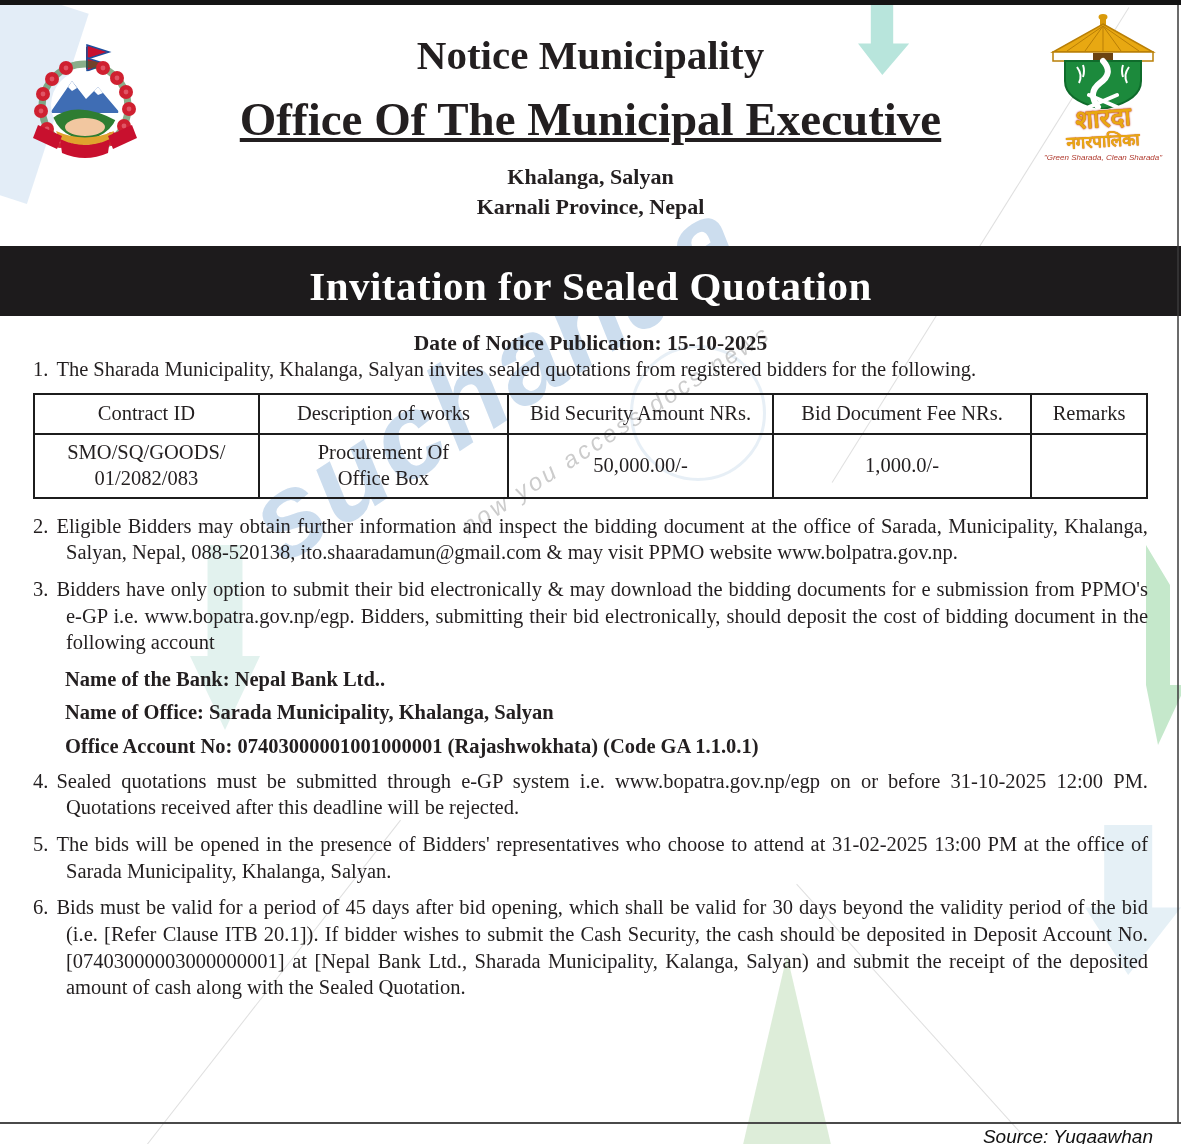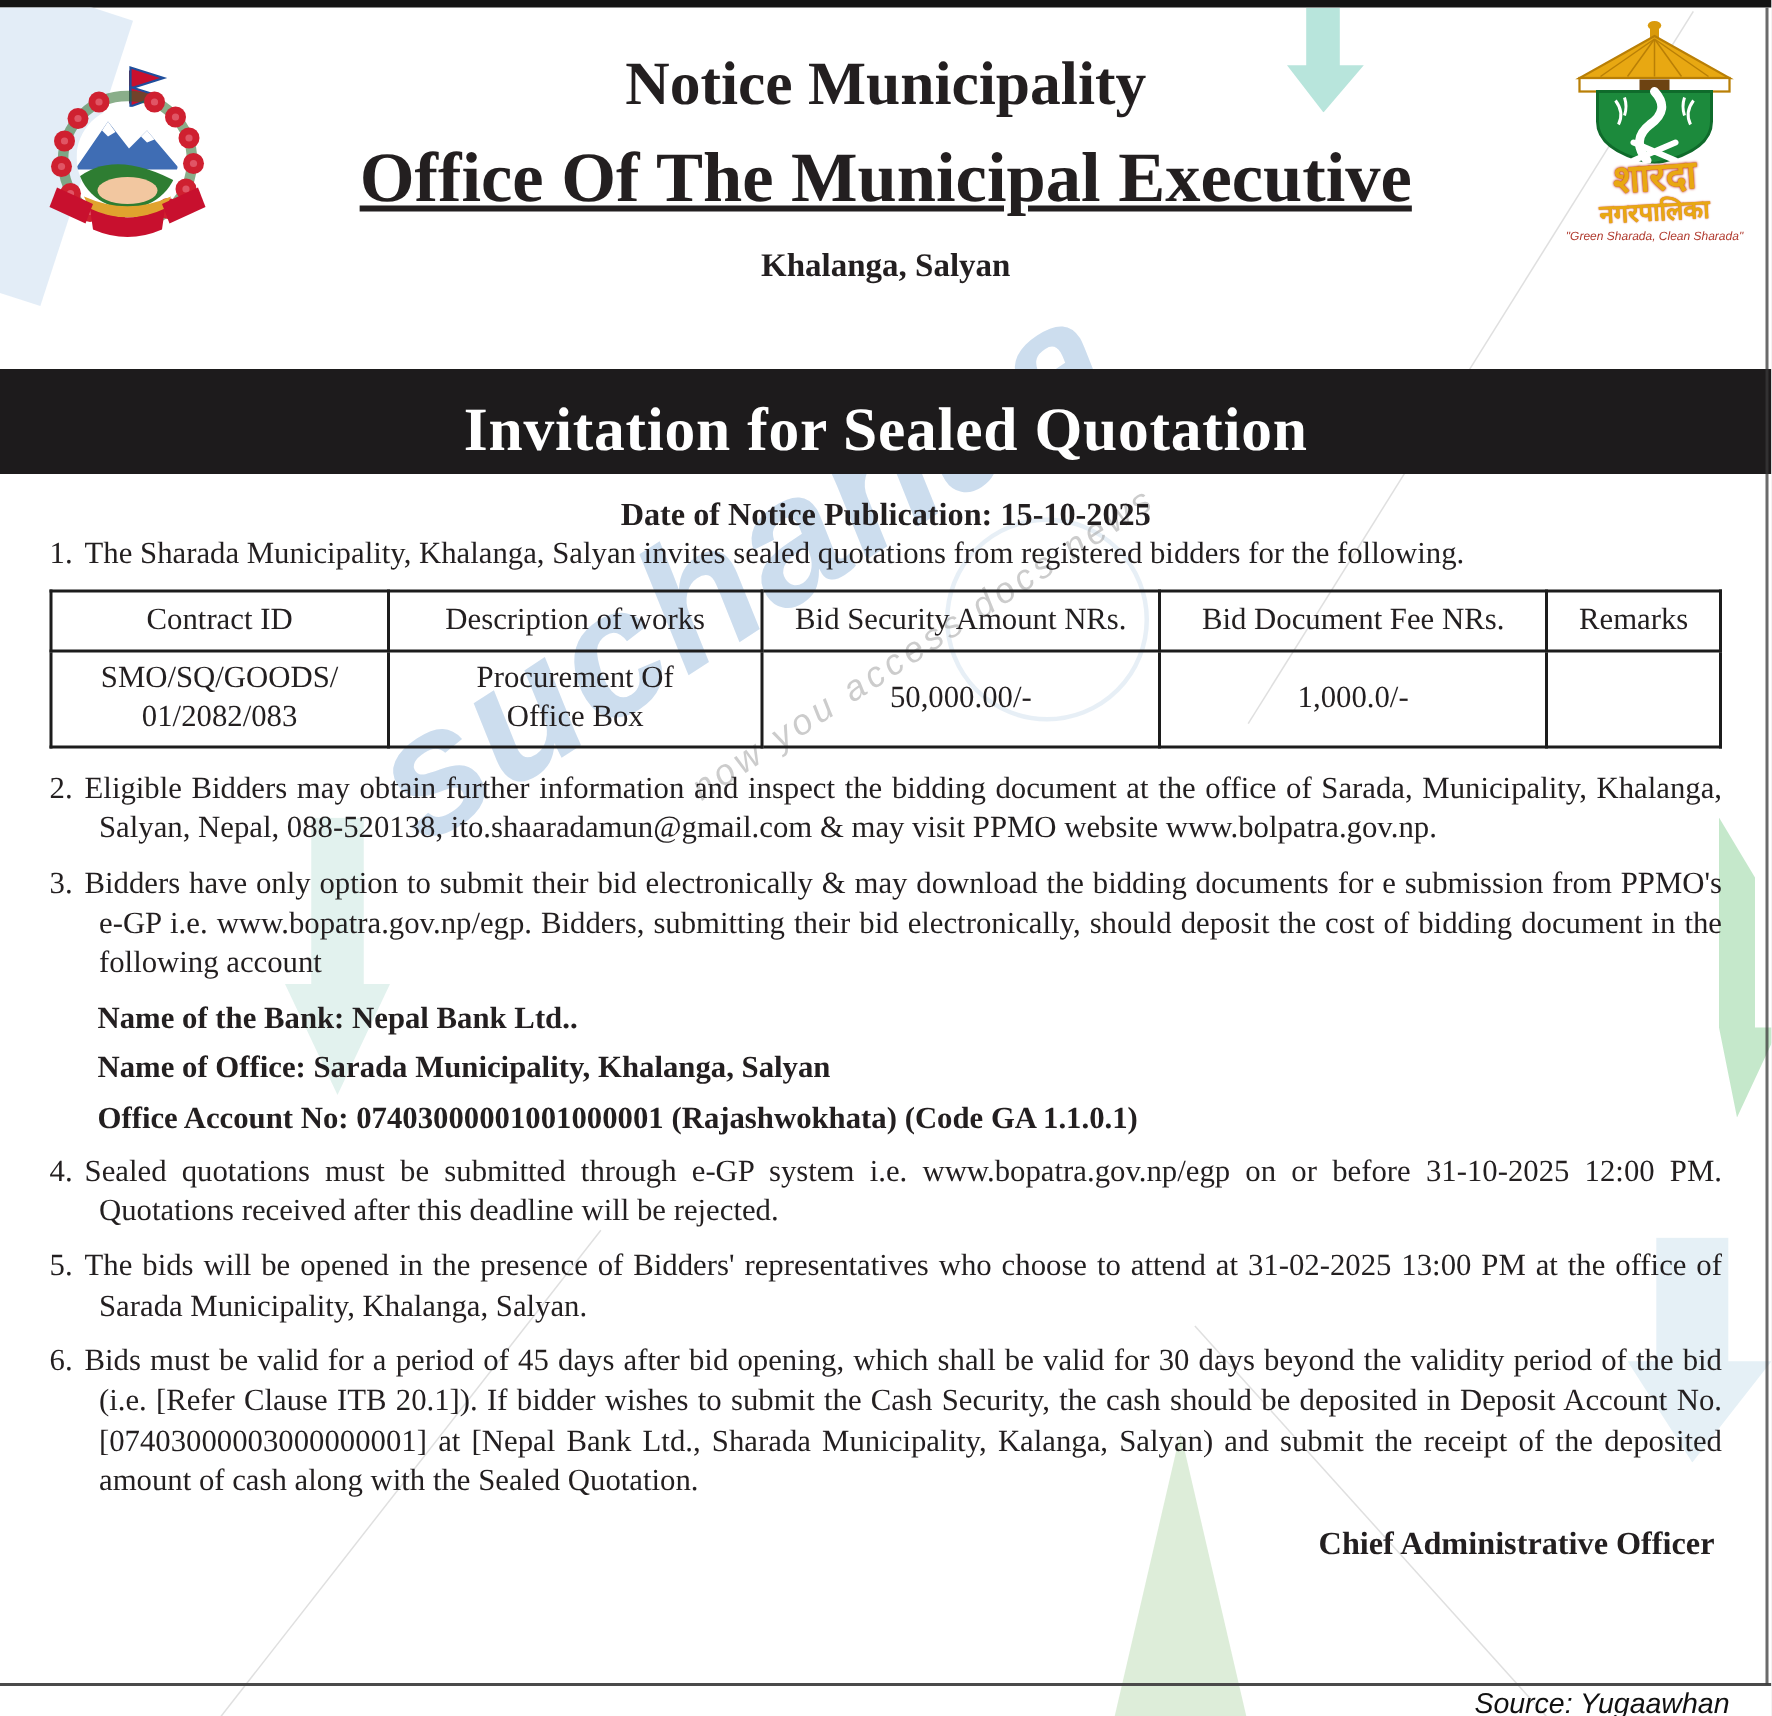--- a/index.html
+++ b/index.html
@@ -176,20 +176,21 @@
     </svg>
     <div class="dev-line1">शारदा</div>
     <div class="dev-line2">नगरपालिका</div>
     <div class="motto">"Green Sharada, Clean Sharada"</div>
   </div>
 
   <div class="header">
     <div class="h-muni">Notice Municipality</div>
     <div class="h-office">Office Of The Municipal Executive</div>
     <div class="h-addr1">Khalanga, Salyan</div>
+    <div class="h-addr2">Karnali Province, Nepal</div>
   </div>
 
   <div class="banner">
     <span class="banner-text">Invitation for Sealed Quotation</span>
   </div>
 
   <div class="content">
     <div class="date-line">Date of Notice Publication: 15-10-2025</div>
 
     <p class="para"><span class="pnum">1.</span><span>The Sharada Municipality, Khalanga, Salyan invites sealed quotations from registered bidders for the following.</span></p>
@@ -235,19 +236,18 @@
       <div class="bank-line">Name of Office: Sarada Municipality, Khalanga, Salyan</div>
       <div class="bank-line">Office Account No: 07403000001001000001 (Rajashwokhata) (Code GA 1.1.0.1)</div>
     </div>
 
     <p class="para"><span class="pnum">4.</span><span>Sealed quotations must be submitted through e-GP system i.e. www.bopatra.gov.np/egp on or before 31-10-2025 12:00 PM. Quotations received after this deadline will be rejected.</span></p>
 
     <p class="para"><span class="pnum">5.</span><span>The bids will be opened in the presence of Bidders' representatives who choose to attend at 31-02-2025 13:00 PM at the office of Sarada Municipality, Khalanga, Salyan.</span></p>
 
     <p class="para"><span class="pnum">6.</span><span>Bids must be valid for a period of 45 days after bid opening, which shall be valid for 30 days beyond the validity period of the bid (i.e. [Refer Clause ITB 20.1]). If bidder wishes to submit the Cash Security, the cash should be deposited in Deposit Account No.[07403000003000000001] at [Nepal Bank Ltd., Sharada Municipality, Kalanga, Salyan) and submit the receipt of the deposited amount of cash along with the Sealed Quotation.</span></p>
 
-    <div class="signature">Chief Administrative Officer</div>
   </div>
 
   <div class="bottom-rule"></div>
   <div class="source">Source: Yugaawhan</div>
   <div class="right-edge"></div>
 </div>
 
 </body></html>

